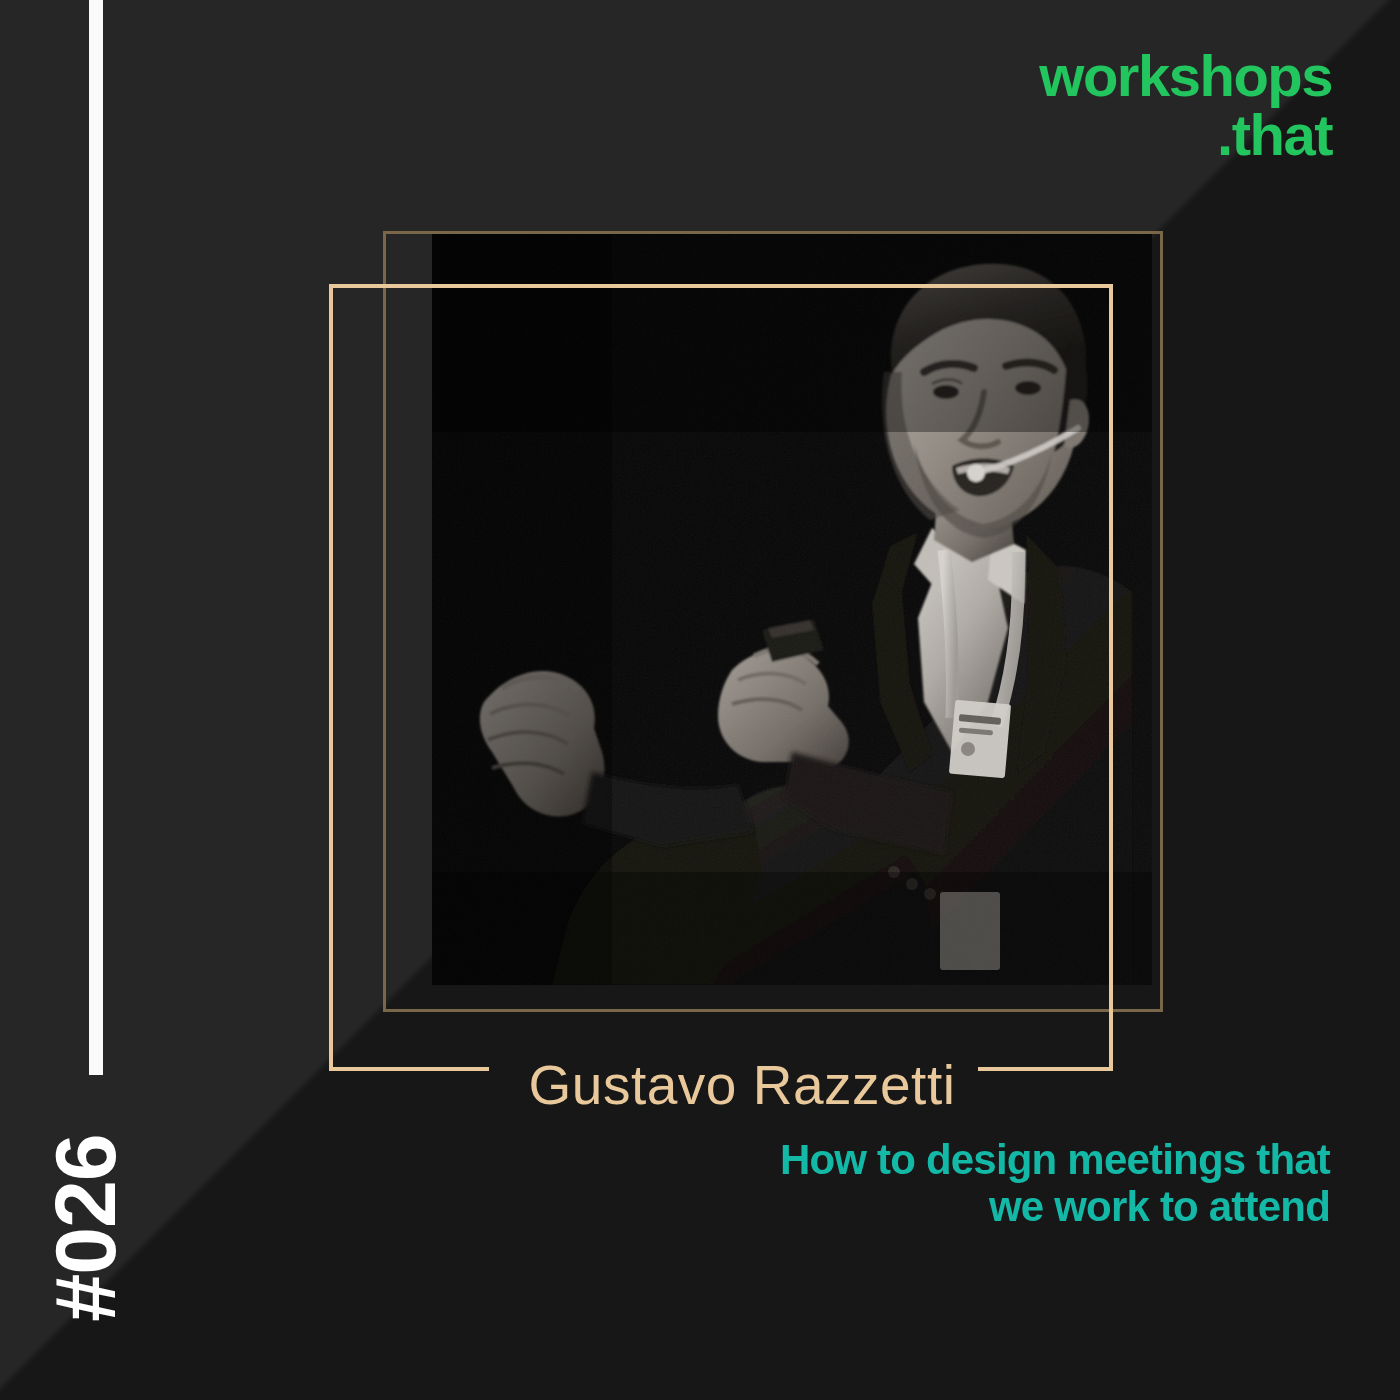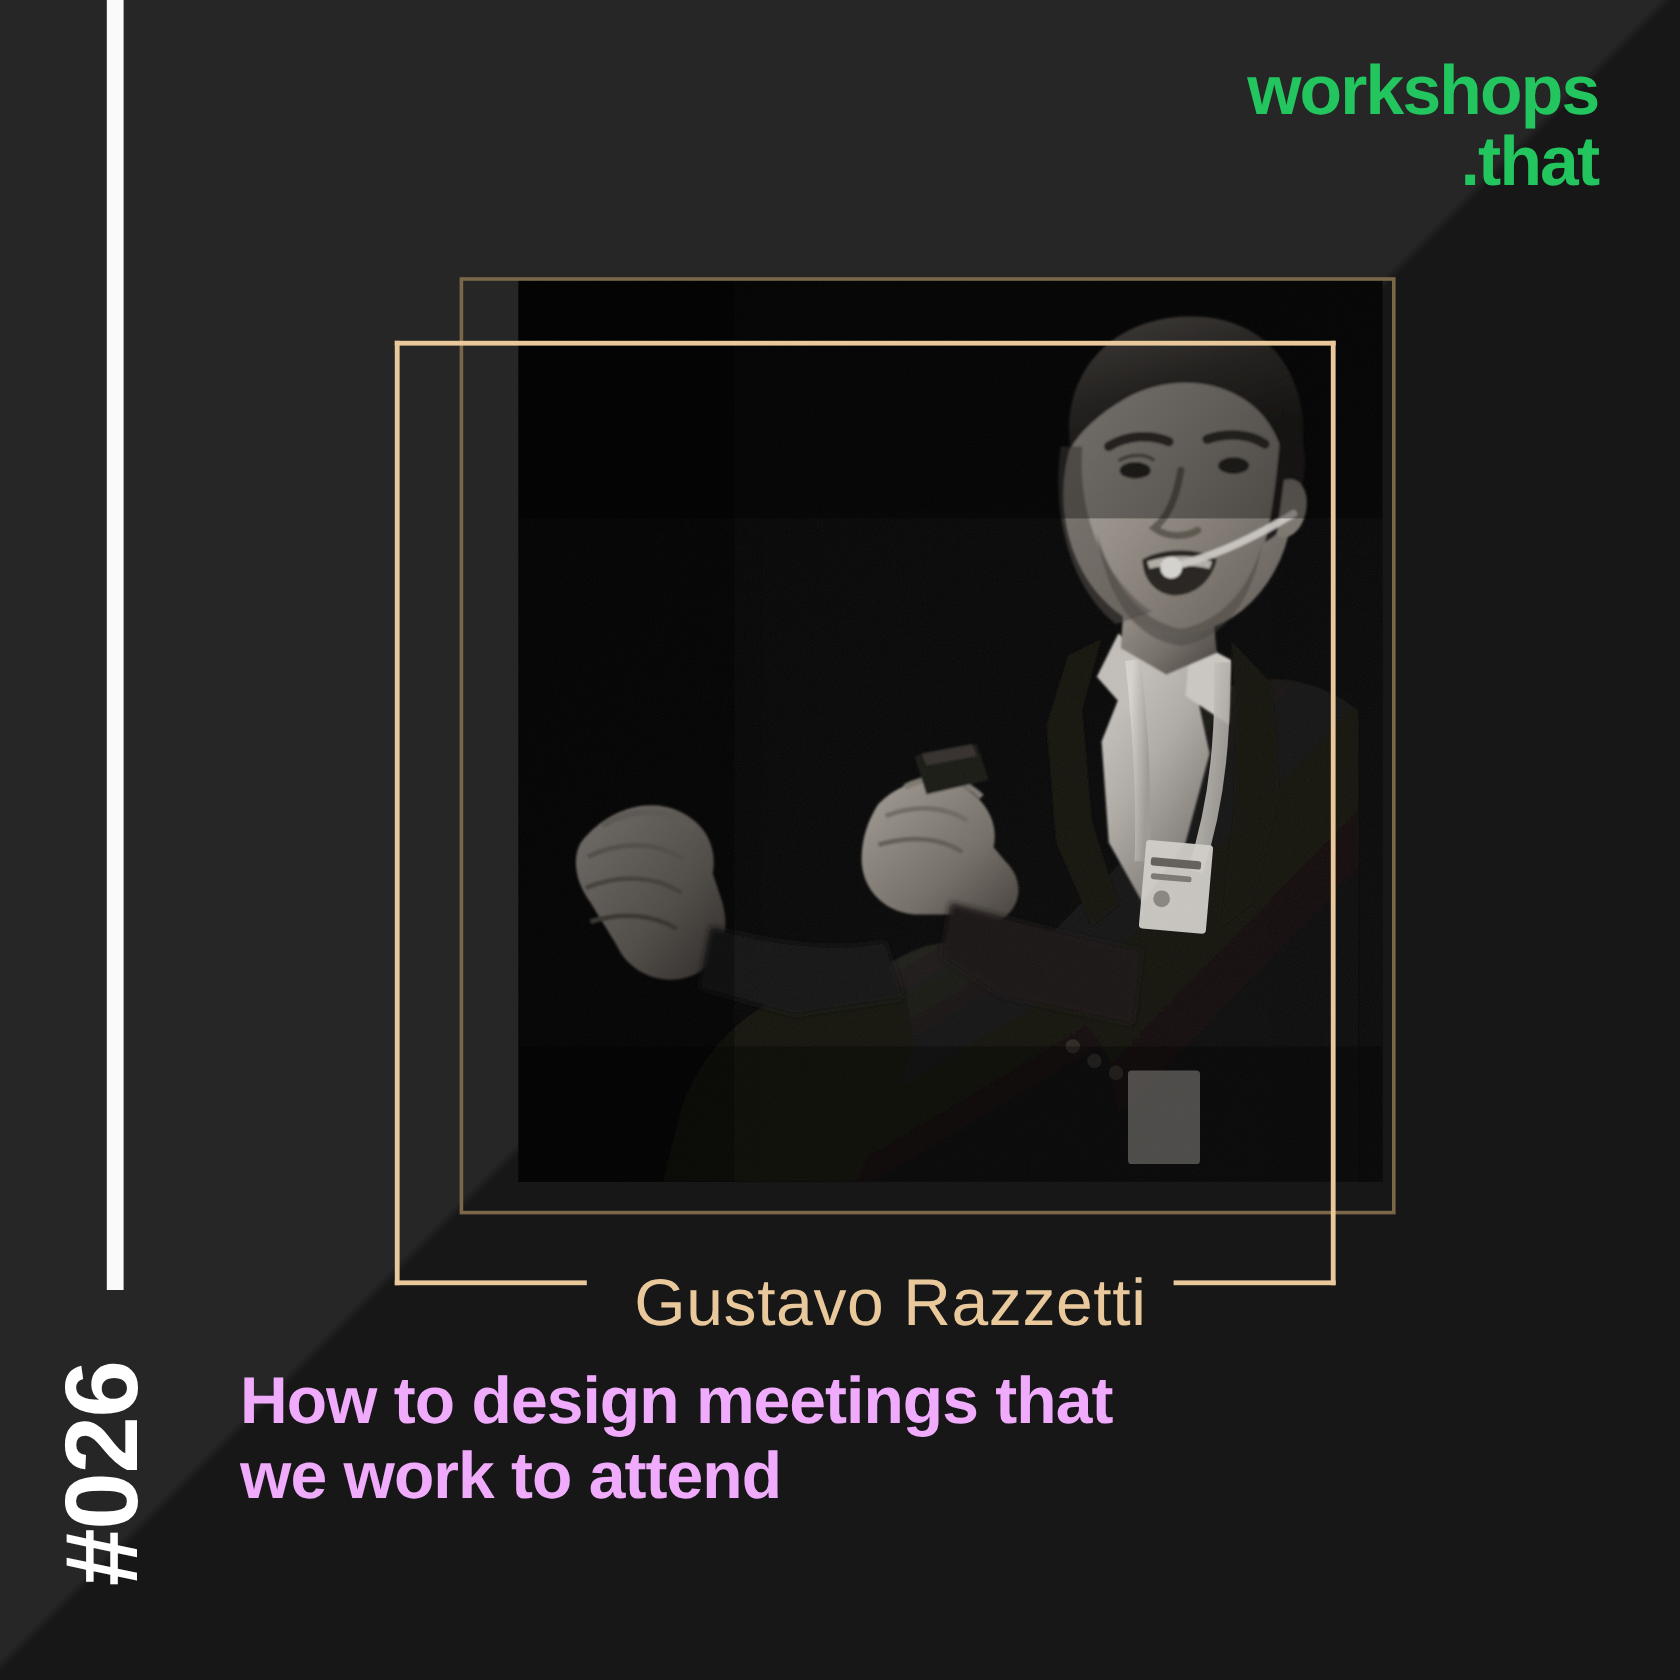--- a/index.html
+++ b/index.html
@@ -135,23 +135,23 @@
     white-space: nowrap;
     margin-top: 28px;
   }
 
   
   .title {
     position: absolute;
     left: 200px;
     top: 1136px;
     width: 1130px;
-    text-align: left;
-    color: #f0abfc;
-    font-size: 55px;
+    text-align: right;
+    color: #14b8a6;
+    font-size: 42px;
     font-weight: 700;
     line-height: 1.13;
     letter-spacing: -0.8px;
   }
   .title .line { display: block; }
 </style>
 </head>
 <body>
 
 <div id="cover">

